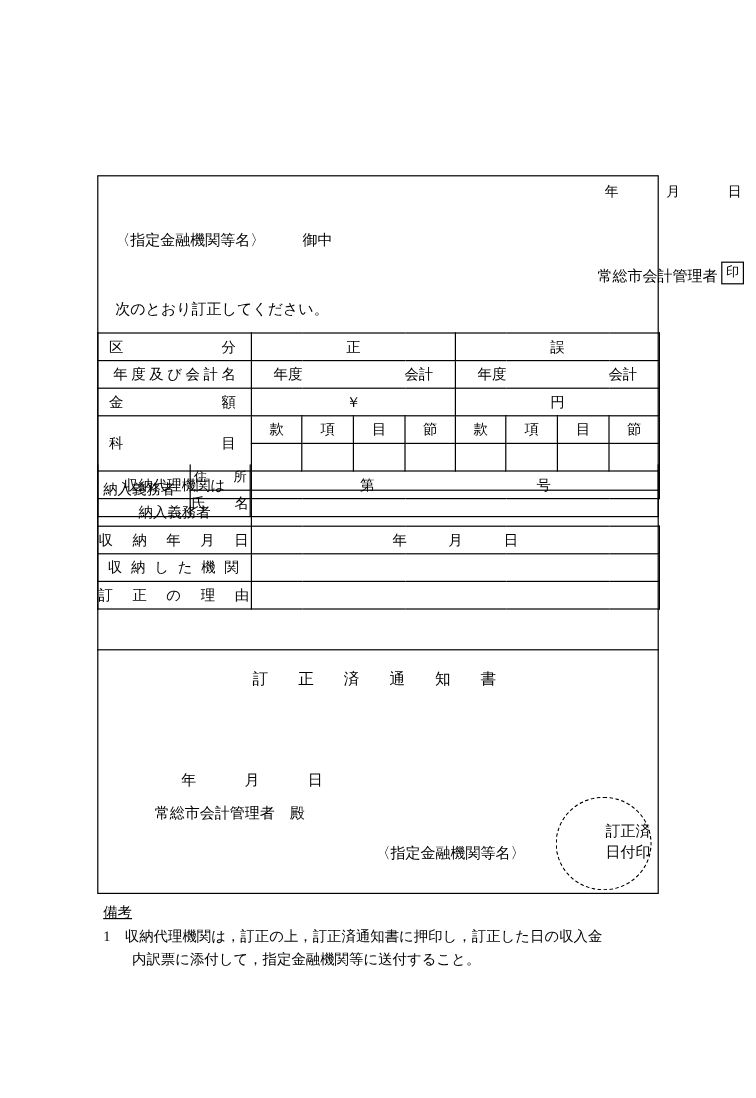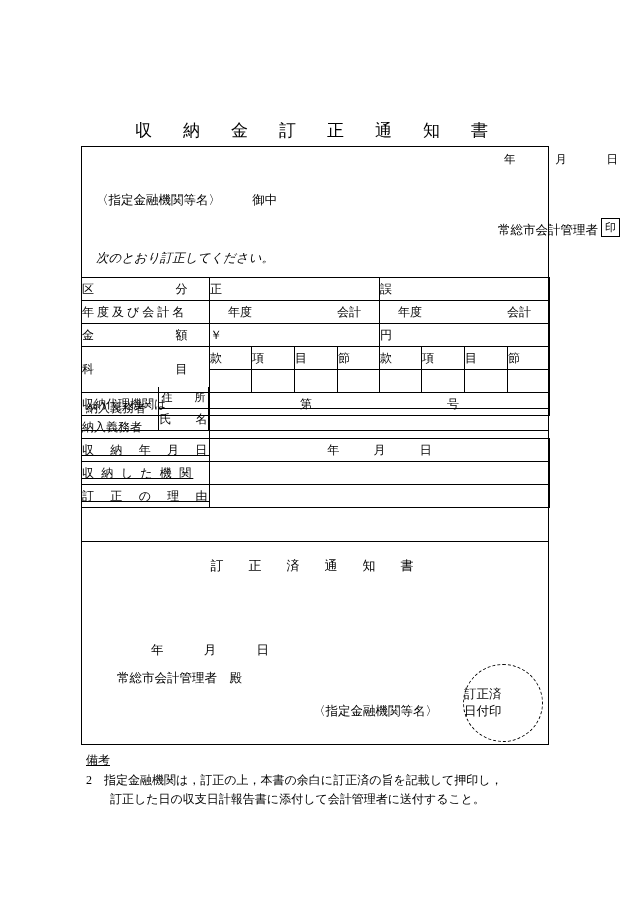--- a/index.html
+++ b/index.html
@@ -85,48 +85,47 @@
     font-size: 11px;
     line-height: 17px;
     text-align: center;
   }
   .instruction {
     position: absolute;
     left: 96px;
     top: 250px;
     font-size: 12.5px;
     white-space: nowrap;
-    font-style: italic;
   }
 
   table.maintable {
     position: absolute;
     left: 81px;
     top: 277px;
     width: 468px;
     border-collapse: collapse;
     table-layout: fixed;
     font-size: 12px;
   }
   table.maintable td {
     border: 1px solid #000;
     padding: 0;
     height: 22px;
-    text-align: left;
+    text-align: center;
     vertical-align: middle;
     font-size: 12px;
     margin-left: 21px;
   }
   td.label {
     text-align: left;
     padding-left: 6px;
     white-space: nowrap;
   }
   .sp-wide { letter-spacing: 0.30em; }
-  .sp-mid { letter-spacing: 0.18em; text-decoration: underline; }
+  .sp-mid { letter-spacing: 0.18em; }
 
   .cell-flex {
     display: flex;
     justify-content: space-around;
     align-items: center;
     padding: 0 14px;
   }
   .cell-flex-2 {
     display: flex;
     justify-content: space-between;
@@ -162,21 +161,21 @@
   .notice-date {
     position: absolute;
     left: 70px;
     top: 100px;
     font-size: 12.5px;
     white-space: nowrap;
   }
   .notice-date span { display: inline-block; }
   .notice-to {
     position: absolute;
-    left: 36px;
+    left: 48px;
     top: 128px;
     font-size: 12.5px;
     white-space: nowrap;
   }
   .notice-bank {
     position: absolute;
     left: 232px;
     top: 161px;
     font-size: 12.5px;
     white-space: nowrap;
@@ -186,23 +185,24 @@
     right: 6px;
     top: 122px;
     width: 80px;
     height: 78px;
     border: 1px dashed #000;
     border-radius: 50%;
     box-sizing: border-box;
     display: flex;
     flex-direction: column;
     justify-content: center;
-    align-items: flex-start;
+    align-items: flex-end;
     font-size: 12.5px;
     line-height: 1.35;
+    font-family: Liberation Mono, monospace;
   }
 
   .remarks-title {
     position: absolute;
     left: 86px;
     top: 752px;
     font-size: 12px;
     text-decoration: underline;
   }
   .remarks {
@@ -226,21 +226,20 @@
     padding-left: 24px;
     white-space: nowrap;
   }
 </style>
 </head>
 <body>
 
 <div class="page">
 
 
-  <div class="doc-title">収　納　金　訂　正　通　知　書</div>
 
   <div class="frame"></div>
 
   <div class="datefield">
     <span>年</span>
     <span style="width:34px"></span>
     <span>月</span>
     <span style="width:34px"></span>
     <span>日</span>
   </div>
@@ -382,22 +381,20 @@
     <div class="notice-bank">〈指定金融機関等名〉</div>
     <div class="stamp">
       <div>訂正済</div>
       <div>日付印</div>
     </div>
   </div>
 
   <div class="remarks-title">備考</div>
   <div class="remarks">
     <div>
-    </div>
-    <div>
       <span class="item">
-        <span class="num">2</span><span>指定金融機関は，訂正の上，本書の余白に訂正済の旨を記載して押印し，</span>
+        <span class="num">1</span><span>収納代理機関は，訂正の上，訂正済通知書に押印し，訂正した日の収入金</span>
       </span>
-      <span class="cont">訂正した日の収支日計報告書に添付して会計管理者に送付すること。</span>
+      <span class="cont">内訳票に添付して，指定金融機関等に送付すること。</span>
     </div>
   </div>
 
 </div>
 
 </body></html>

